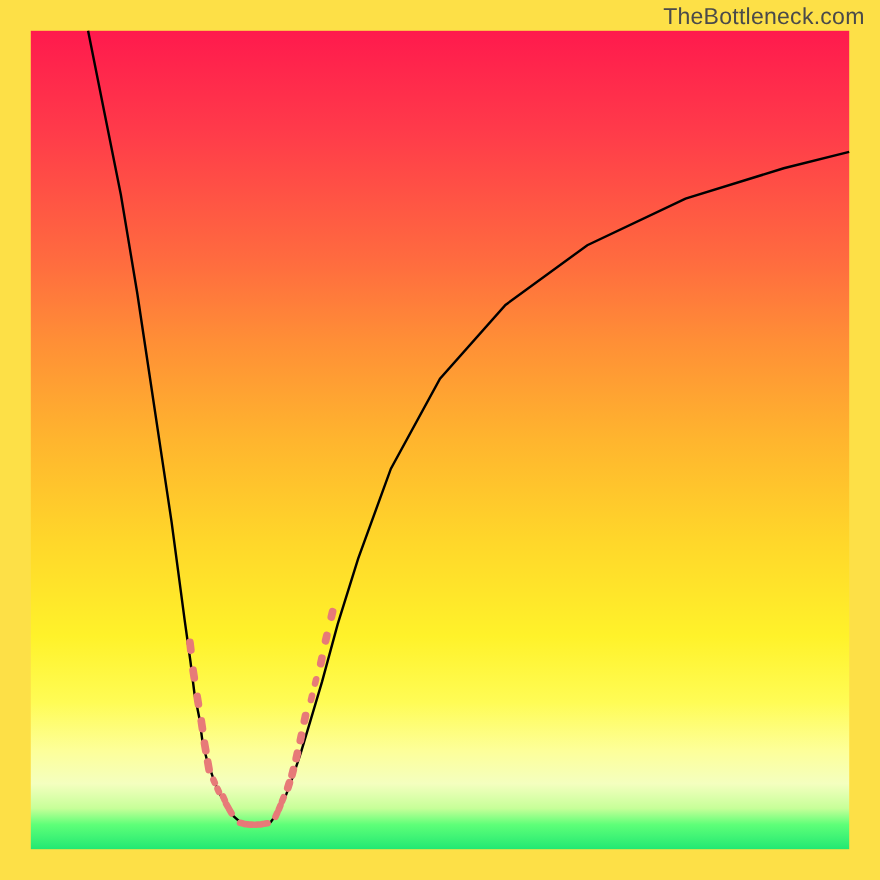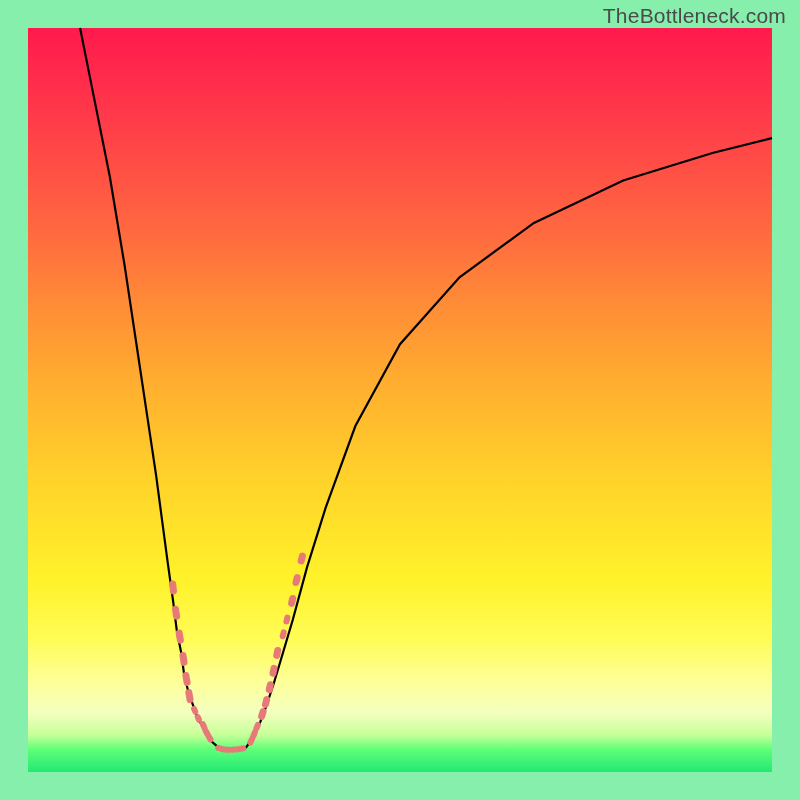--- a/index.html
+++ b/index.html
@@ -10,21 +10,21 @@
     overflow: hidden;
     background: #000;
     font-family: Arial, Helvetica, sans-serif;
   }
   .frame {
     position: absolute;
     top: 0;
     left: 0;
     width: 800px;
     height: 800px;
-    background: #86efac;
+    background: #fde047;
   }
   .plot {
     position: absolute;
     top: 28px;
     left: 28px;
     width: 744px;
     height: 744px;
     background: linear-gradient(
       to bottom,
       #ff1a4d 0%,

